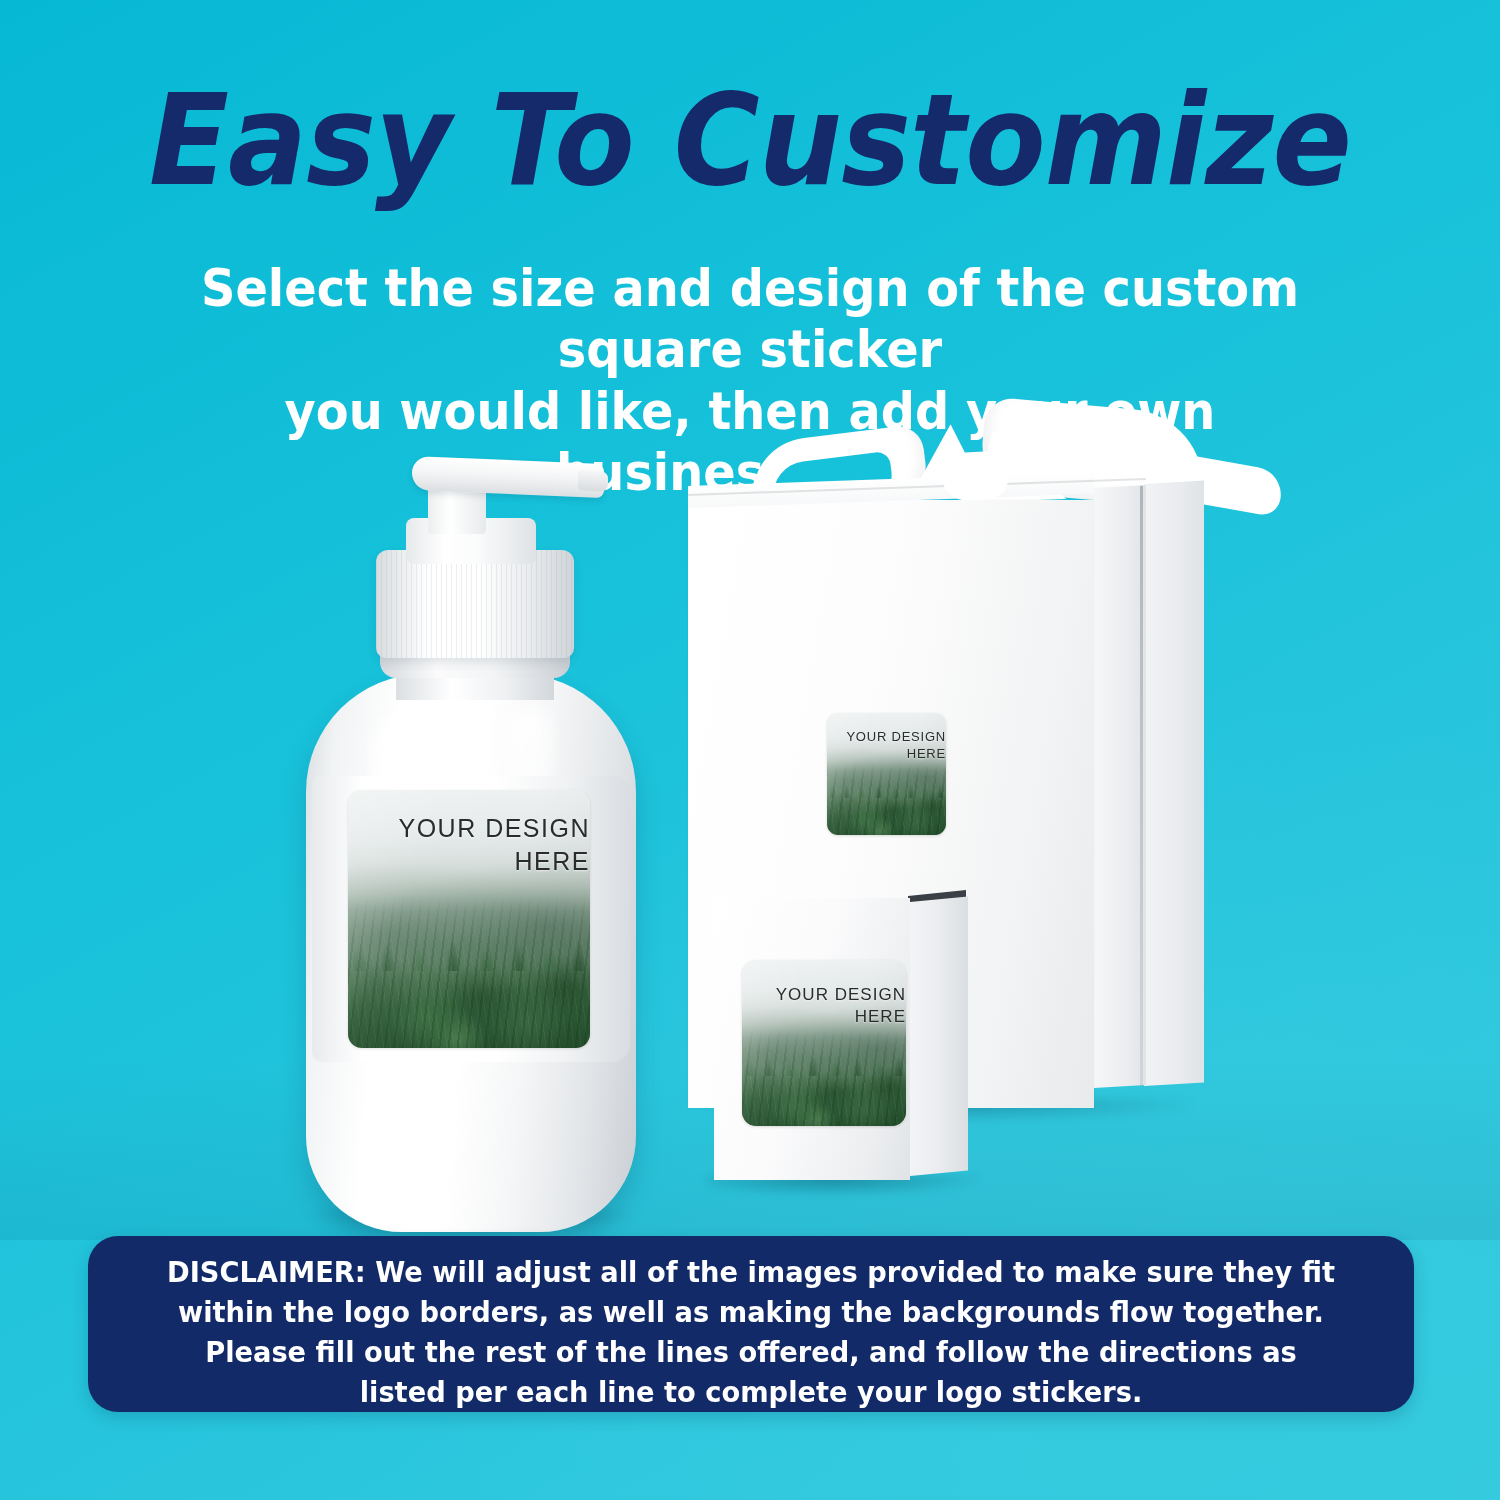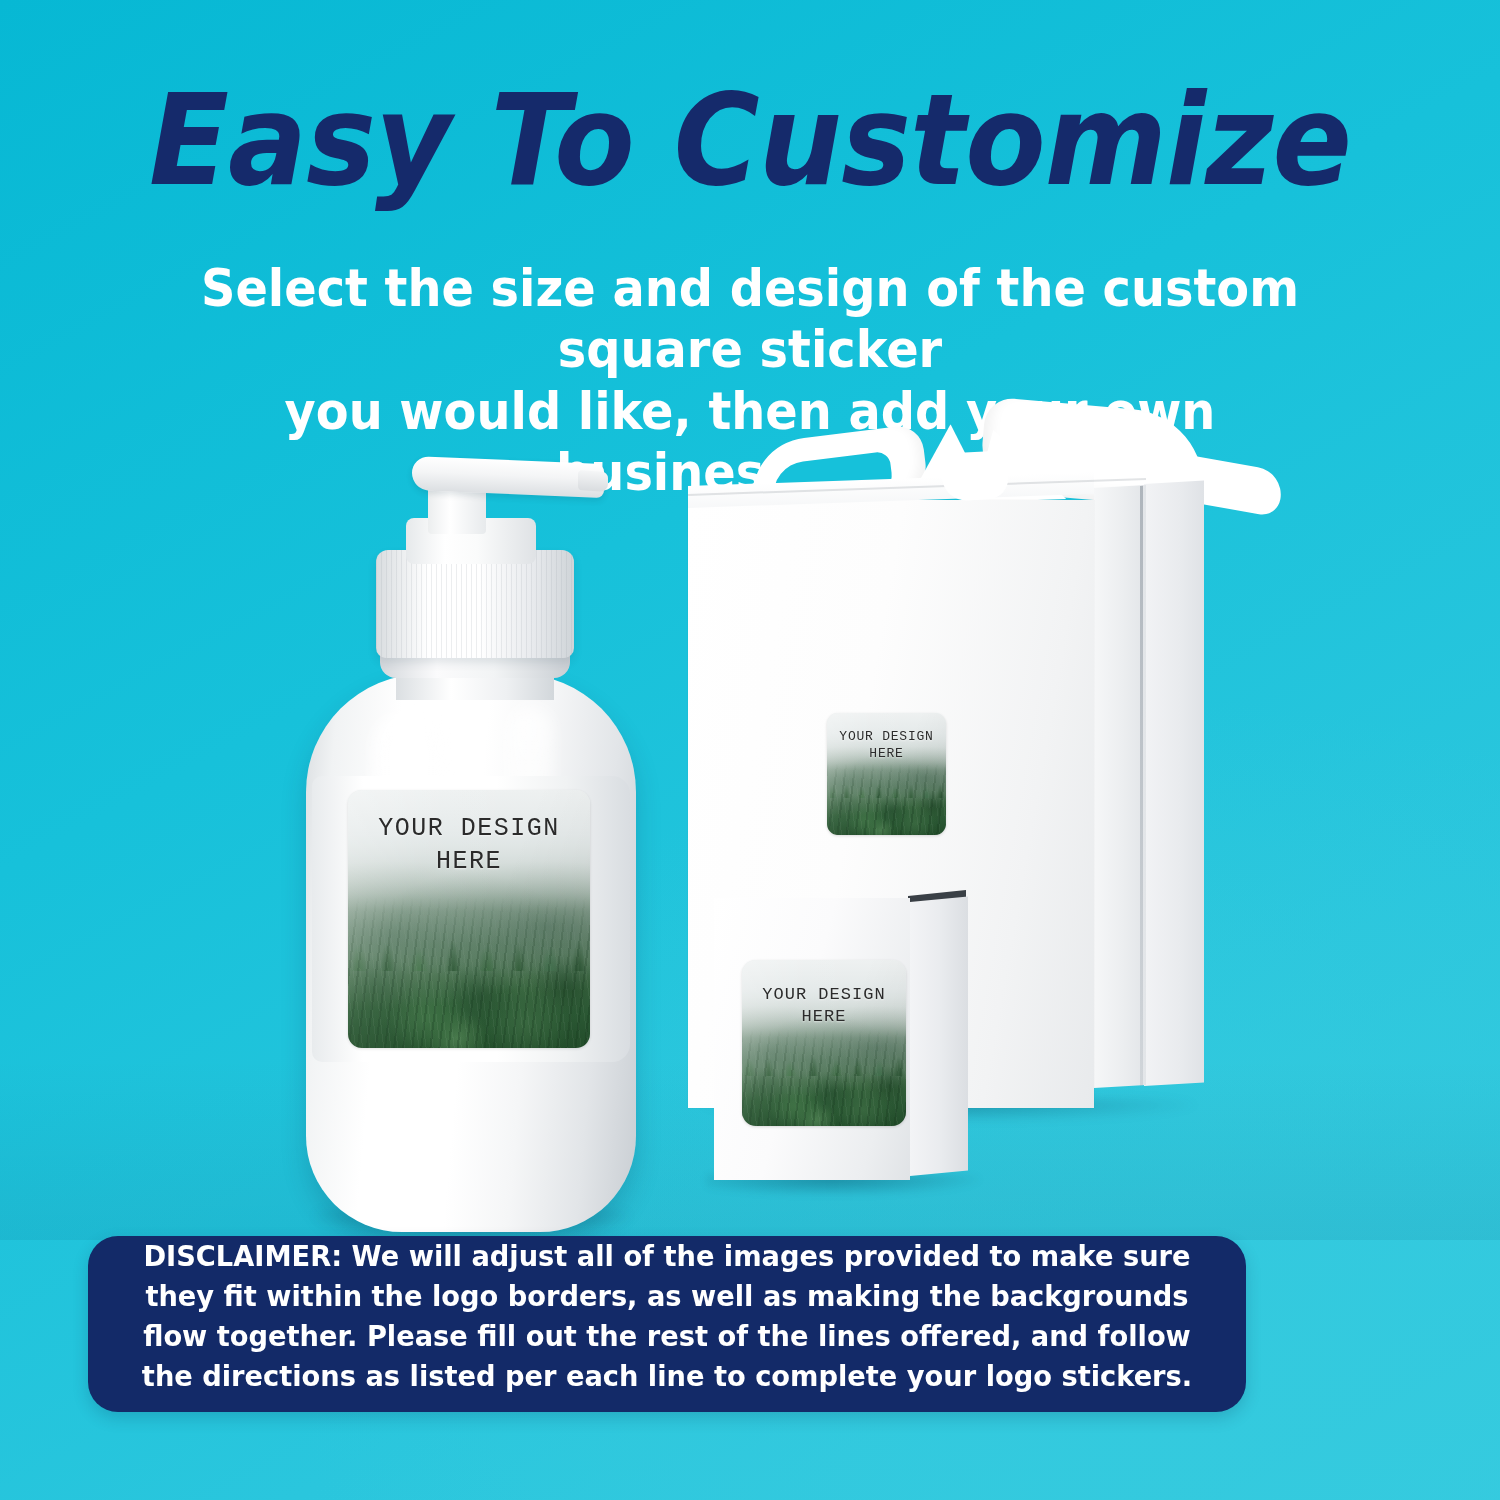--- a/index.html
+++ b/index.html
@@ -288,22 +288,22 @@
       radial-gradient(ellipse 5% 50% at 31% 100%, #46764c 0%, rgba(70,118,76,0) 70%),
       radial-gradient(ellipse 4% 66% at 44% 100%, #2f5937 0%, rgba(47,89,55,0) 70%),
       radial-gradient(ellipse 5% 54% at 57% 100%, #3d6c44 0%, rgba(61,108,68,0) 70%),
       radial-gradient(ellipse 4% 60% at 69% 100%, #335e3a 0%, rgba(51,94,58,0) 70%),
       radial-gradient(ellipse 5% 52% at 81% 100%, #447350 0%, rgba(68,115,80,0) 70%),
       radial-gradient(ellipse 4% 64% at 92% 100%, #2c5534 0%, rgba(44,85,52,0) 70%);
     opacity:.9;
   }
   .st-text{
     position:absolute; left:0; right:0; top:0;
-    text-align:center;
-    font-family:Liberation Mono, monospace;
+    text-align:right;
+    font-family:Liberation Sans, sans-serif;
     color:#2b2b2b;
     font-weight:300;
     letter-spacing:.06em;
     line-height:1.32;
     text-shadow:0 1px 2px rgba(255,255,255,.55);
   }
 
   
   #sticker-bottle{
     left:348px; top:790px; width:242px; height:258px;
@@ -330,24 +330,24 @@
 
   
   .st-sheen{
     position:absolute; inset:0;
     background:linear-gradient(112deg, rgba(255,255,255,.30) 0%, rgba(255,255,255,.06) 30%, rgba(255,255,255,0) 55%, rgba(0,0,0,.05) 100%);
     pointer-events:none;
   }
 
   
   .disclaimer{
-    position:absolute; left:88px; top:1236px; width:1158px; height:176px;
+    position:absolute; left:88px; top:1236px; width:1326px; height:176px;
     background:#132a68;
     border-radius:30px;
-    display:flex; align-items:flex-start; justify-content:center;
+    display:flex; align-items:flex-end; justify-content:center;
     box-shadow:0 6px 16px rgba(0,40,70,.18);
   }
   .disclaimer p{
     width:1250px;
     text-align:center;
     font-family:"DejaVu Sans", sans-serif;
     color:#ffffff;
     font-size:29px;
     line-height:1.38;
     font-weight:600;

